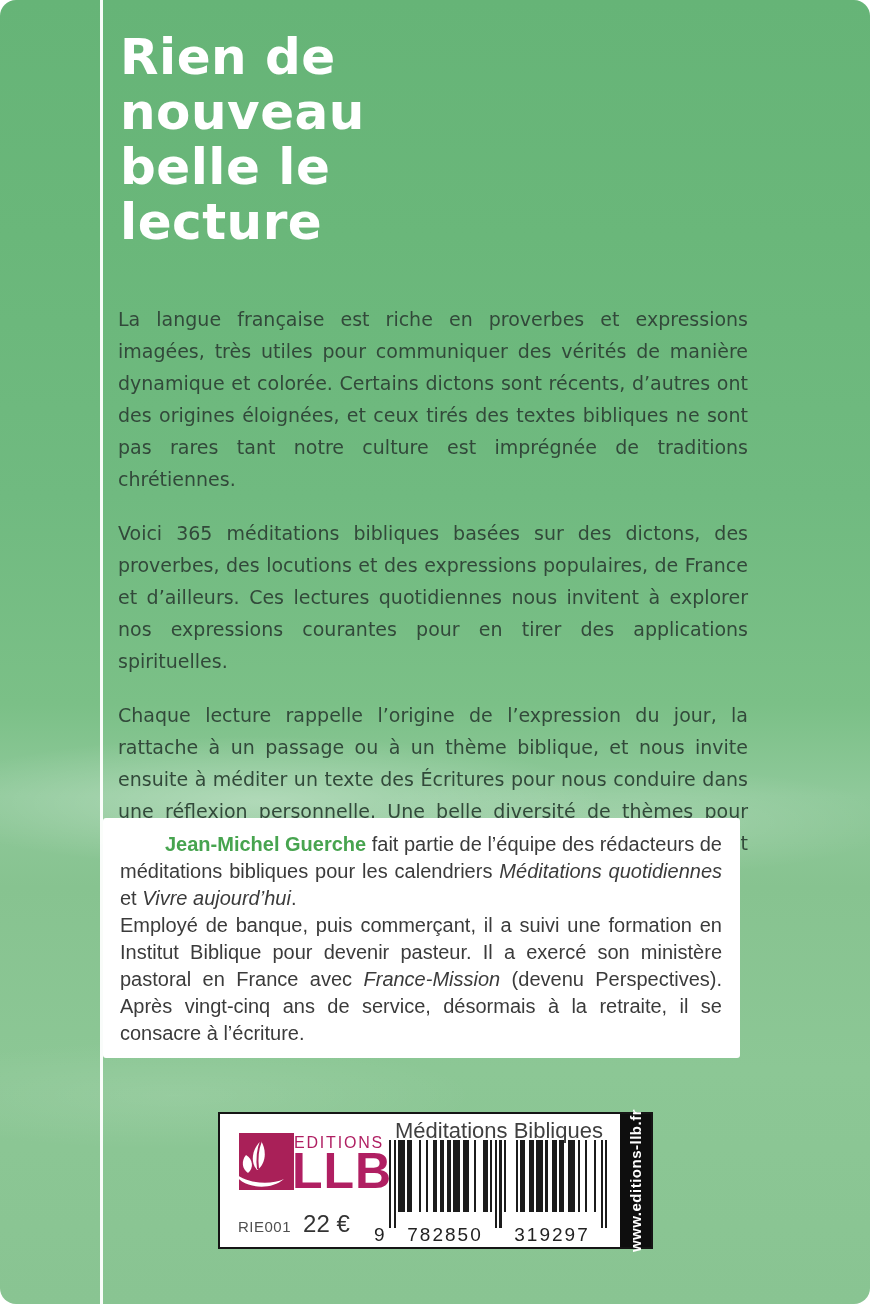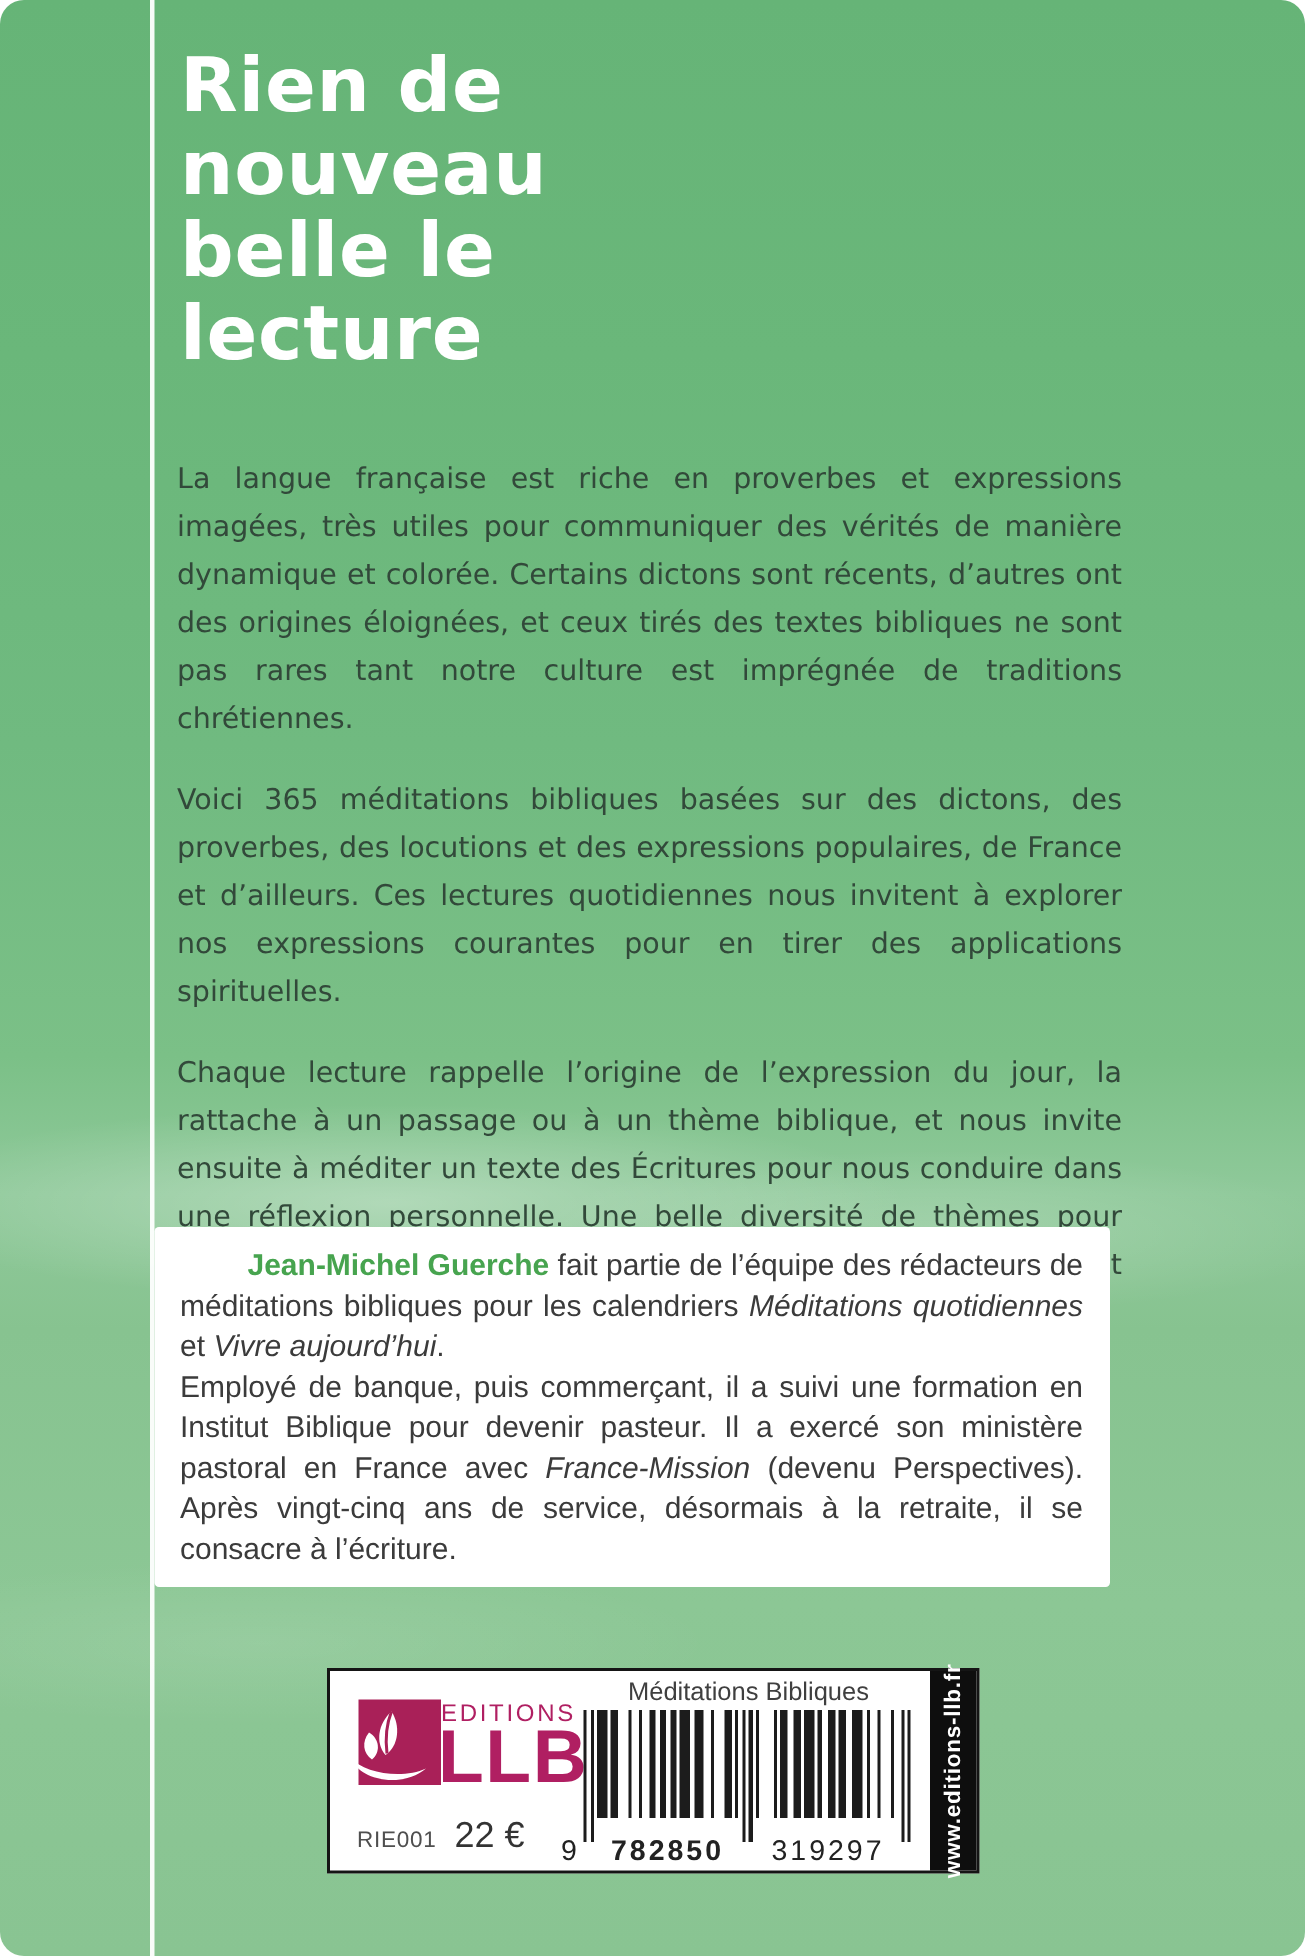--- a/index.html
+++ b/index.html
@@ -38,27 +38,27 @@
   }
   .logo-zone{position:absolute;left:0;top:0;width:163px;height:100%;}
   .logo-square{position:absolute;left:19px;top:19px;width:55px;height:57px;background:#a92058;}
   .lamp-icon{position:absolute;left:-12px;top:6px;width:72px;height:54px;}
   .editions{position:absolute;left:74px;top:20px;font-size:16px;letter-spacing:1.8px;color:#b01f62;}
   .llb{position:absolute;left:72px;top:33px;font-size:50px;line-height:48px;font-weight:bold;color:#b01f62;letter-spacing:1px;font-family:"Liberation Sans",sans-serif;text-align:center;}
   .price-row{position:absolute;left:18px;top:96px;display:flex;align-items:baseline;text-align:center;}
   .ref{font-size:15px;color:#4f4f4f;letter-spacing:.5px;}
   .price{font-size:24px;color:#333333;margin-left:12px;}
   .barcode-zone{position:absolute;left:163px;top:0;width:232px;height:100%;}
-  .bc-label{position:absolute;top:4px;left:0;width:100%;text-align:center;font-size:17px;color:#3f3f3f;}
+  .bc-label{position:absolute;top:4px;left:0;width:100%;text-align:center;font-size:22px;color:#3f3f3f;}
   .bc-bars{position:absolute;left:6px;top:26px;width:219px;height:88px;}
   .bc-bars .bar{position:absolute;top:0;height:72px;background:#1c1c1c;}
   .bc-bars .bar.tall{height:88px;}
   .bc-digits{position:absolute;left:6px;top:110px;width:219px;height:22px;font-size:19px;color:#222222;}
   .d-first{position:absolute;left:-15px;}
-  .d-left{position:absolute;left:8px;width:96px;text-align:center;letter-spacing:2px;font-weight:bold;}
+  .d-left{position:absolute;left:8px;width:96px;text-align:center;letter-spacing:2px;}
   .d-right{position:absolute;left:115px;width:96px;text-align:center;letter-spacing:2px;}
   .web-strip{position:absolute;right:0;top:0;width:31px;height:100%;background:#0e0e0e;display:flex;align-items:center;justify-content:center;}
   .web-strip span{writing-mode:vertical-rl;transform:rotate(180deg);color:#ffffff;font-weight:bold;font-size:15px;letter-spacing:.5px;white-space:nowrap;}
 </style>
 </head>
 <body>
 
 <div class="page">
 
   <div class="spine-line"></div>

